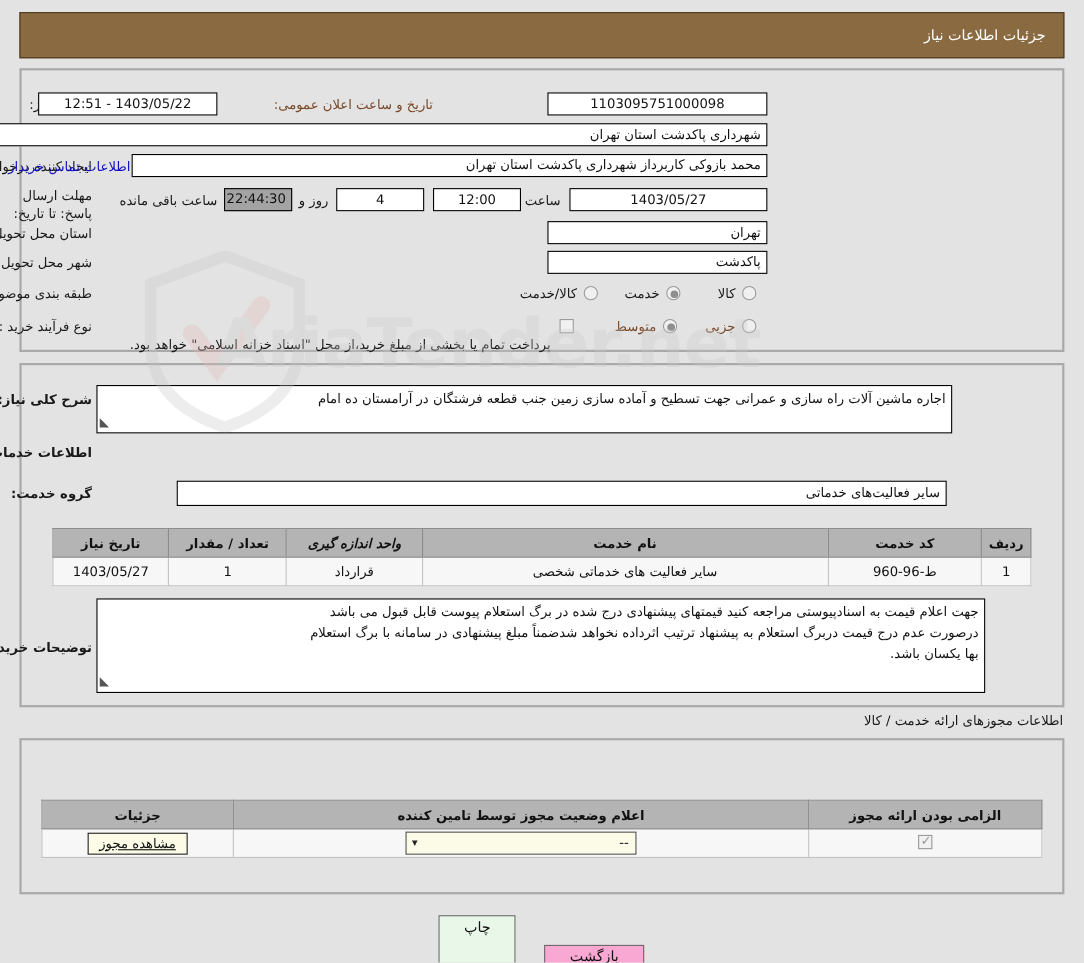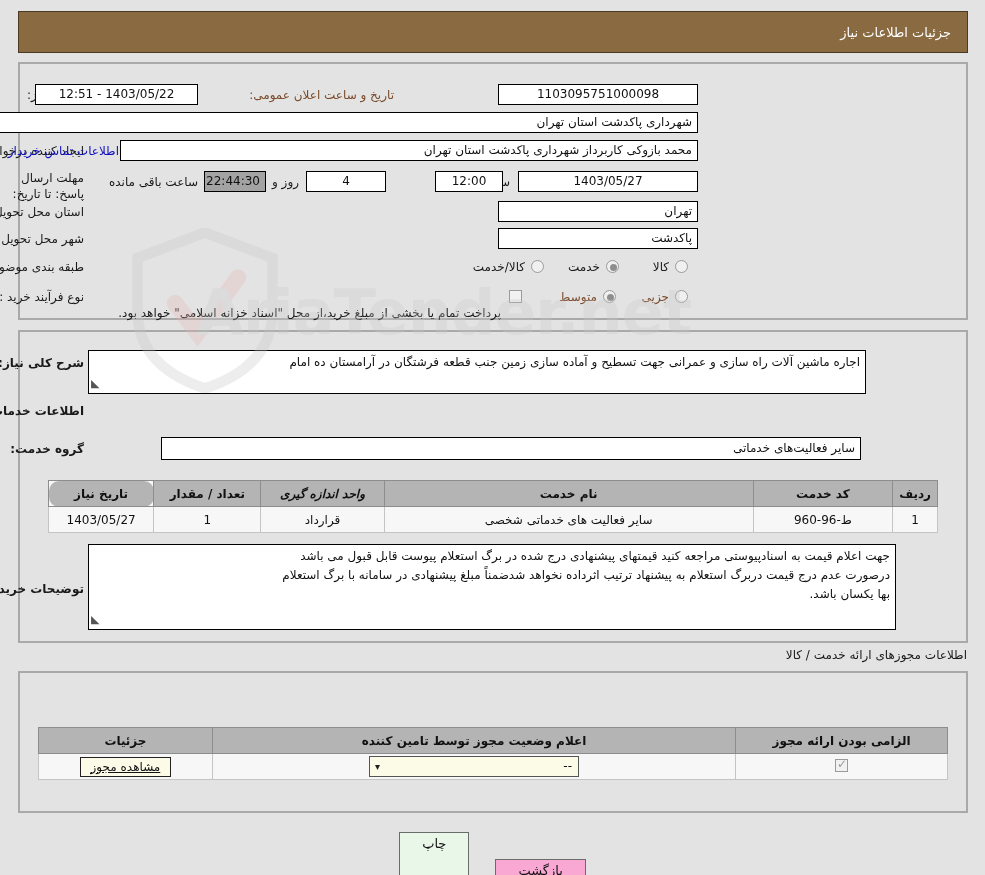--- a/index.html
+++ b/index.html
@@ -244,21 +244,21 @@
     <div class="lbl" style="right:882px; top:52px;">نام دستگاه خریدار:</div>
     <div class="fld ta-right" style="right:268px; top:48px; width:706px;">شهرداری پاکدشت استان تهران</div>
 
     <div class="lbl" style="right:882px; top:80px;">ایجاد کننده درخواست:</div>
     <div class="fld ta-right" style="right:268px; top:76px; width:578px;">محمد بازوکی کاربرداز شهرداری پاکدشت استان تهران</div>
     <a class="lbl lbl-blue" href="#" style="right:847px; top:80px; text-decoration:none;">اطلاعات تماس خریدار</a>
 
     <div class="lbl" style="right:882px; top:106px; width:92px; white-space:normal; line-height:16px;">مهلت ارسال پاسخ: تا تاریخ:</div>
     <div class="fld" style="right:268px; top:107px; width:180px;">1403/05/27</div>
     <div class="lbl" style="right:456px; top:111px;">ساعت</div>
-    <div class="fld" style="right:463px; top:107px; width:68px;">12:00</div>
+    <div class="fld" style="right:492px; top:107px; width:80px;">12:00</div>
     <div class="fld" style="right:580px; top:107px; width:80px;">4</div>
     <div class="lbl" style="right:667px; top:111px;">روز و</div>
     <div class="fld cream" style="right:700px; top:107px; width:62px;">22:44:30</div>
     <div class="lbl" style="right:768px; top:111px;">ساعت باقی مانده</div>
 
     <div class="lbl" style="right:882px; top:141px;">استان محل تحویل:</div>
     <div class="fld ta-right" style="right:268px; top:137px; width:200px;">تهران</div>
 
     <div class="lbl" style="right:882px; top:168px;">شهر محل تحویل:</div>
     <div class="fld ta-right" style="right:268px; top:164px; width:200px;">پاکدشت</div>
@@ -294,21 +294,21 @@
     <div class="fld ta-right" style="right:105px; top:105px; width:700px; height:23px; line-height:21px;">سایر فعالیت‌های خدماتی</div>
 
     <table class="grid" id="services-table" style="right:28px; top:148px; width:890px;">
       <thead>
         <tr>
           <th style="width:34px;">ردیف</th>
           <th style="width:142px;">کد خدمت</th>
           <th style="width:376px;">نام خدمت</th>
           <th style="width:124px;font-style:italic;">واحد اندازه گیری</th>
           <th style="width:108px;">تعداد / مقدار</th>
-          <th style="width:106px;border-radius:10px;">تاریخ نیاز</th>
+          <th style="width:106px;">تاریخ نیاز</th>
         </tr>
       </thead>
       <tbody>
         <tr>
           <td>1</td>
           <td>ط-96-960</td>
           <td>سایر فعالیت های خدماتی شخصی</td>
           <td>قرارداد</td>
           <td>1</td>
           <td>1403/05/27</td>

